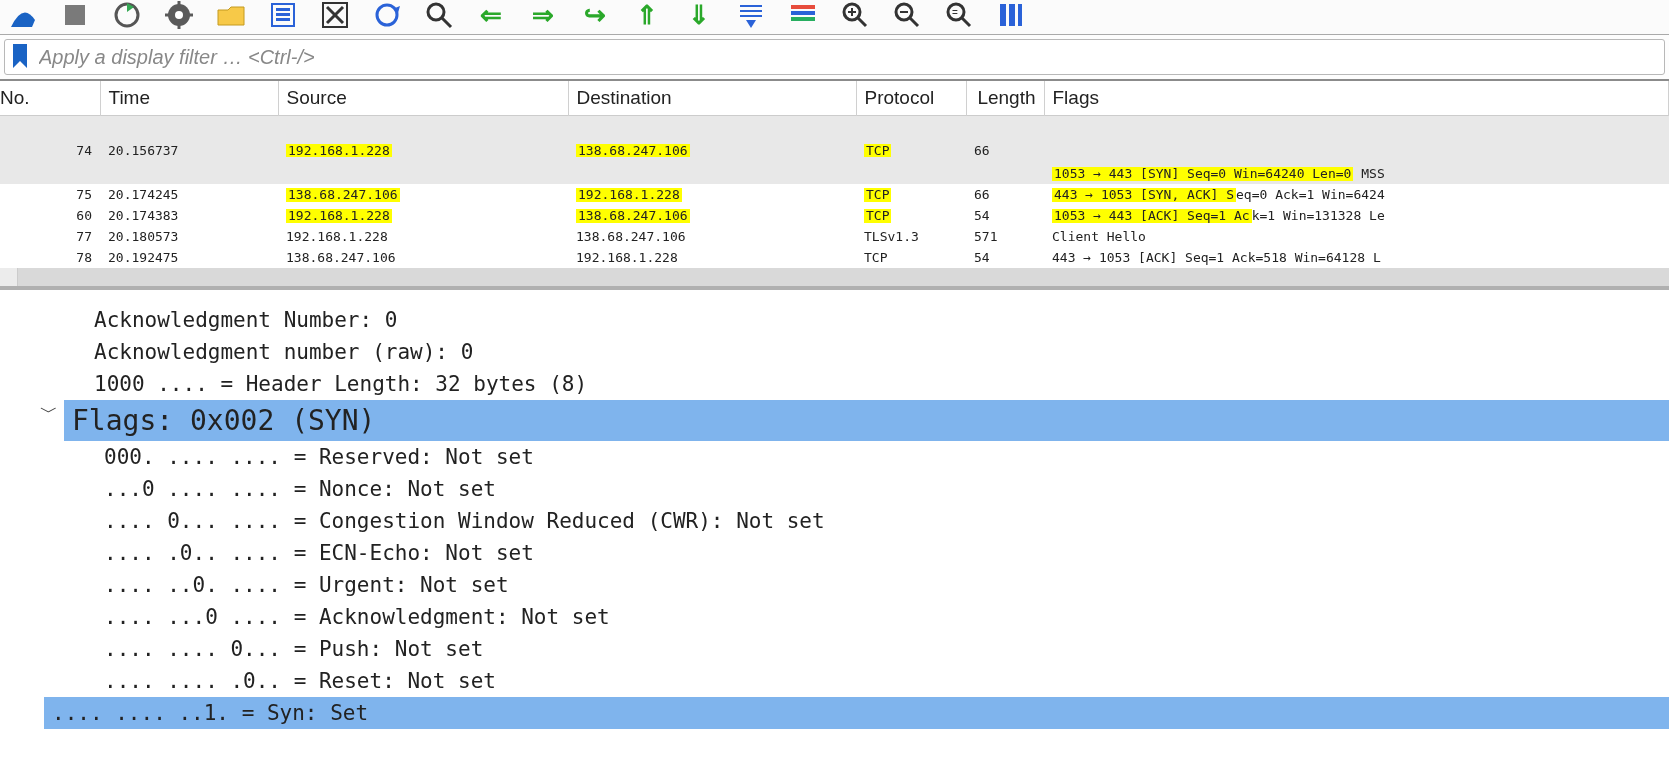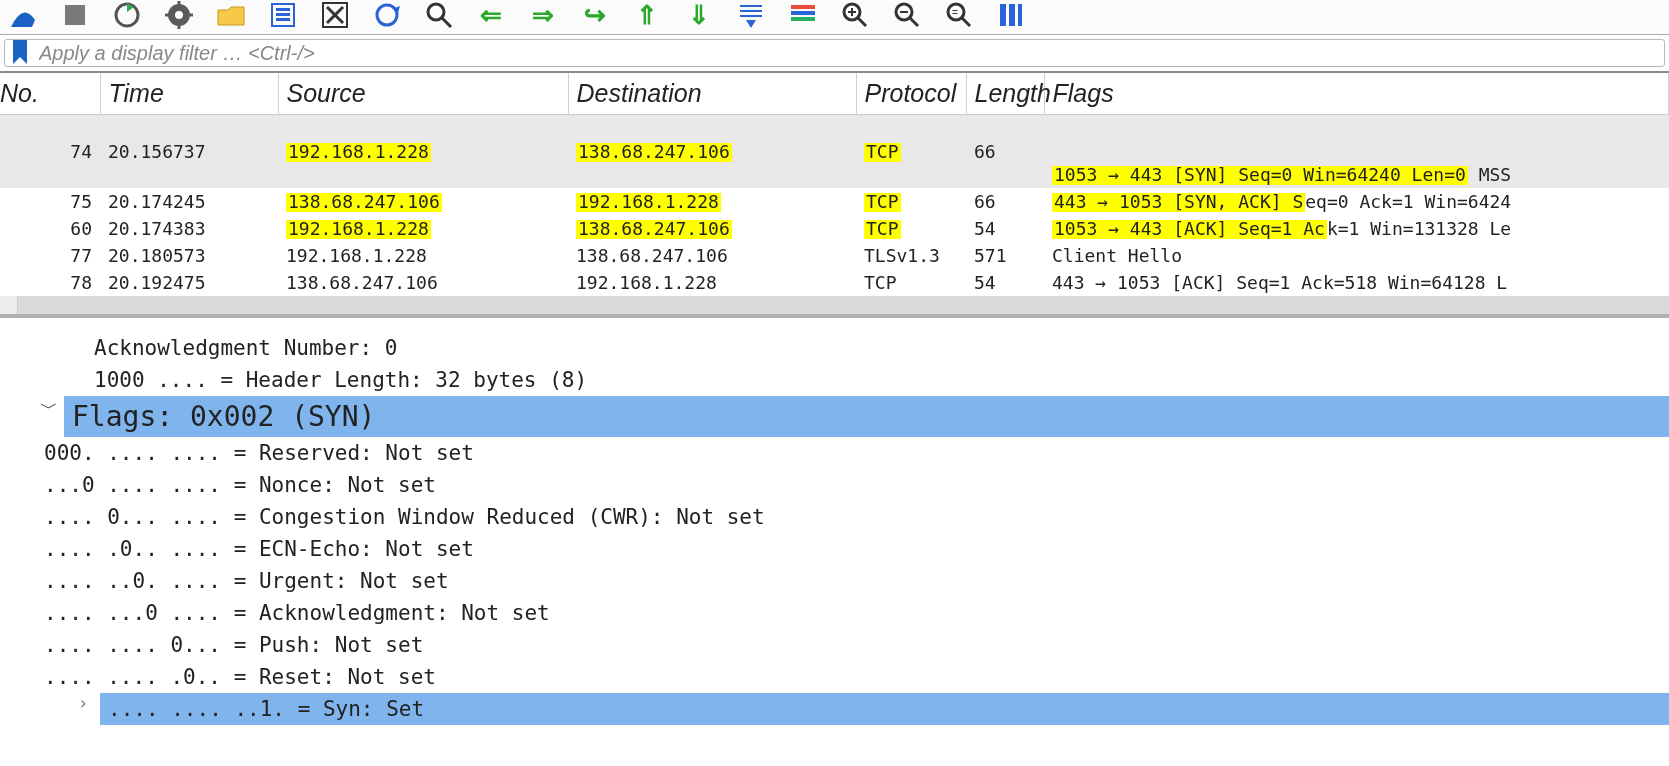--- a/index.html
+++ b/index.html
@@ -37,21 +37,21 @@
     border-top: 1px solid #aaa;
     border-bottom: 2px solid #8b8b8b;
     background: #fdfdfd;
     position: relative;
   }
   .filter-inner {
     margin: 4px 4px;
     background: #fff;
     border: 1px solid #b8b8b8;
     border-radius: 3px;
-    height: 28px;
+    height: 36px;
     display: flex;
     align-items: center;
     gap: 6px;
     padding-left: 4px;
   }
   .filter-bookmark {
     width: 22px; height: 32px;
     display: flex; align-items: center; justify-content: center;
     color: #1a63c4;
   }
@@ -70,31 +70,30 @@
     border-bottom: 4px solid #b0b0b0;
   }
   .packet-table {
     width: 100%;
     border-collapse: collapse;
     table-layout: fixed;
   }
   .packet-table th {
     text-align: left;
     font-weight: 400;
-    font-size: 25px;
+    font-size: 19px;
     padding: 6px 8px 6px 8px;
     border-right: 1px solid #d0d0d0;
     background: #fff;
     color: #222;
-    font-style: italic;
   }
   .packet-table th:first-child { padding-left: 0; }
   .packet-table td {
     padding: 3px 8px 3px 8px;
-    font-size: 18px;
+    font-size: 13px;
     white-space: nowrap;
     overflow: hidden;
     vertical-align: middle;
   }
   .packet-table tr.selected td { background: #e8e8e8; }
   .col-no     { width: 100px;  text-align: right; padding-right: 12px;}
   .col-time   { width: 178px; }
   .col-src    { width: 290px; }
   .col-dst    { width: 288px; }
   .col-proto  { width: 110px; }
@@ -118,38 +117,38 @@
   
   .details-pane {
     padding-top: 14px;
   }
   .detail-line {
     font-size: 21px;
     padding: 4px 0 4px 70px;
     white-space: pre;
   }
   .detail-line.l1 { padding-left: 94px; }
-  .detail-line.l2 { padding-left: 44px; }
+  .detail-line.l2 { padding-left: 104px; }
   .flags-header {
     background: #7fb4ed;
     margin-left: 64px;
     padding: 4px 0 4px 8px;
     font-size: 28px;
     position: relative;
   }
   .flags-caret {
     position: absolute;
     left: 40px;
     font-size: 18px;
     color: #444;
   }
   .flags-row-wrap { position: relative; }
   .syn-highlight {
     background: #7fb4ed;
-    margin-left: 100px;
+    margin-left: 44px;
     padding: 4px 0 4px 8px;
     font-size: 21px;
     position: relative;
   }
   .syn-caret {
     position: absolute;
     left: 78px;
     font-size: 17px;
     color: #777;
   }
@@ -358,20 +357,21 @@
       </tr>
     </tbody>
   </table>
   <div class="packet-scroll">
     <div class="left-btn"></div>
   </div>
 </div>
 
 <div class="details-pane mono">
   <div class="detail-line l1">Acknowledgment Number: 0</div>
+  <div class="detail-line l1">Acknowledgment number (raw): 0</div>
   <div class="detail-line l1">1000 .... = Header Length: 32 bytes (8)</div>
 
   <div class="flags-row-wrap">
     <span class="flags-caret">﹀</span>
     <div class="flags-header">Flags: 0x002 (SYN)</div>
   </div>
 
   <div class="detail-line l2">000. .... .... = Reserved: Not set</div>
   <div class="detail-line l2">...0 .... .... = Nonce: Not set</div>
   <div class="detail-line l2">.... 0... .... = Congestion Window Reduced (CWR): Not set</div>

